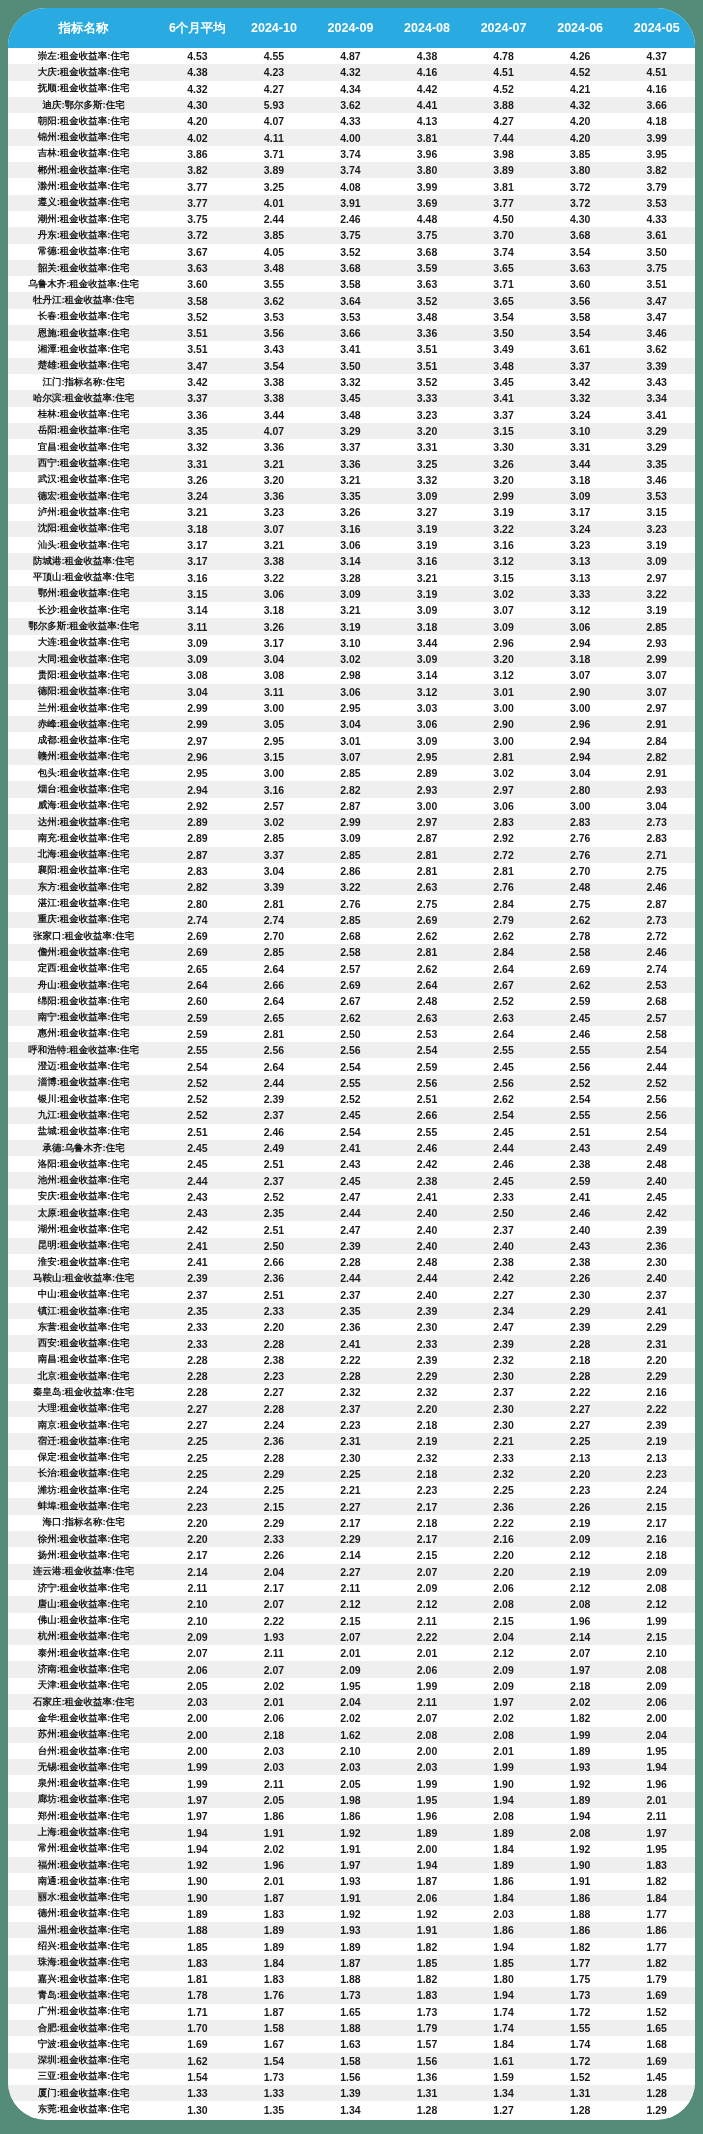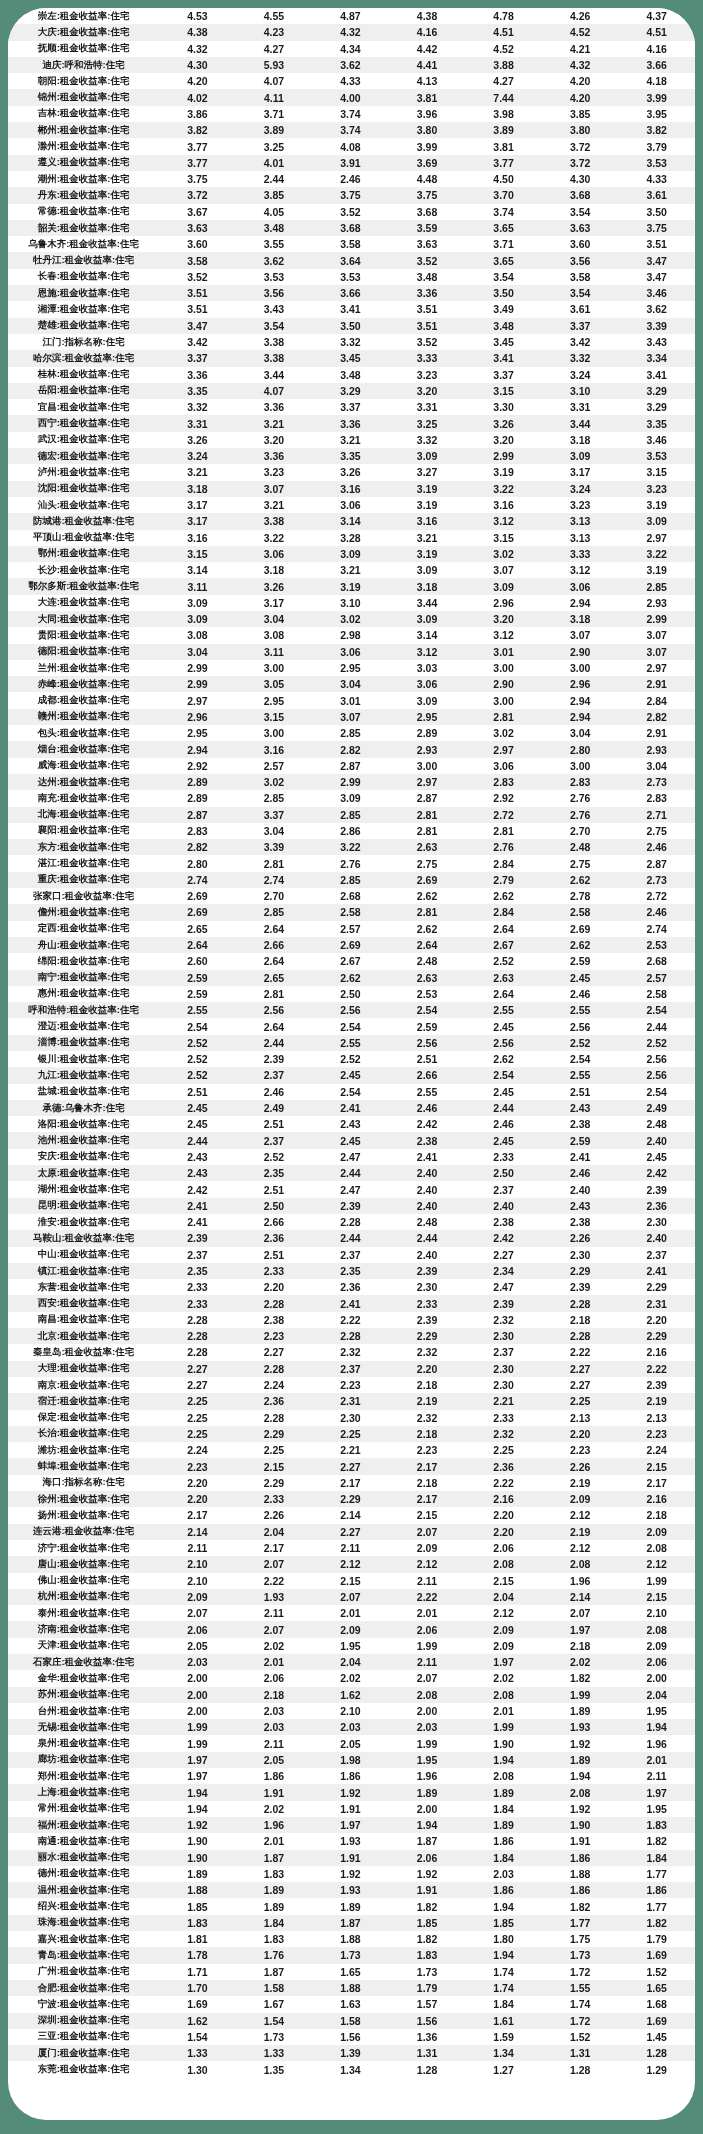--- a/index.html
+++ b/index.html
@@ -29,20 +29,30 @@
     font-size:10px;font-weight:bold;color:#1A1A1A;text-align:center;
     white-space:nowrap;overflow:hidden;
   }
   .cell.name{width:22%;flex:none;font-size:9.5px;}
   .cell.num{flex:1;font-size:10.5px;}
 </style>
 </head>
 <body>
 
 <div class="card">
+  <div class="header-row">
+      <div class="header-cell name">指标名称</div>
+      <div class="header-cell num">6个月平均</div>
+      <div class="header-cell num">2024-10</div>
+      <div class="header-cell num">2024-09</div>
+      <div class="header-cell num">2024-08</div>
+      <div class="header-cell num">2024-07</div>
+      <div class="header-cell num">2024-06</div>
+      <div class="header-cell num">2024-05</div>
+    </div>
   <div class="tbody">
       <div class="row">
         <div class="cell name">崇左:租金收益率:住宅</div>
         <div class="cell num">4.53</div>
         <div class="cell num">4.55</div>
         <div class="cell num">4.87</div>
         <div class="cell num">4.38</div>
         <div class="cell num">4.78</div>
         <div class="cell num">4.26</div>
         <div class="cell num">4.37</div>
@@ -61,21 +71,21 @@
         <div class="cell name">抚顺:租金收益率:住宅</div>
         <div class="cell num">4.32</div>
         <div class="cell num">4.27</div>
         <div class="cell num">4.34</div>
         <div class="cell num">4.42</div>
         <div class="cell num">4.52</div>
         <div class="cell num">4.21</div>
         <div class="cell num">4.16</div>
       </div>
       <div class="row stripe">
-        <div class="cell name">迪庆:呼和浩特:住宅</div>
+        <div class="cell name">迪庆:鄂尔多斯:住宅</div>
         <div class="cell num">4.30</div>
         <div class="cell num">5.93</div>
         <div class="cell num">3.62</div>
         <div class="cell num">4.41</div>
         <div class="cell num">3.88</div>
         <div class="cell num">4.32</div>
         <div class="cell num">3.66</div>
       </div>
       <div class="row">
         <div class="cell name">朝阳:租金收益率:住宅</div>

